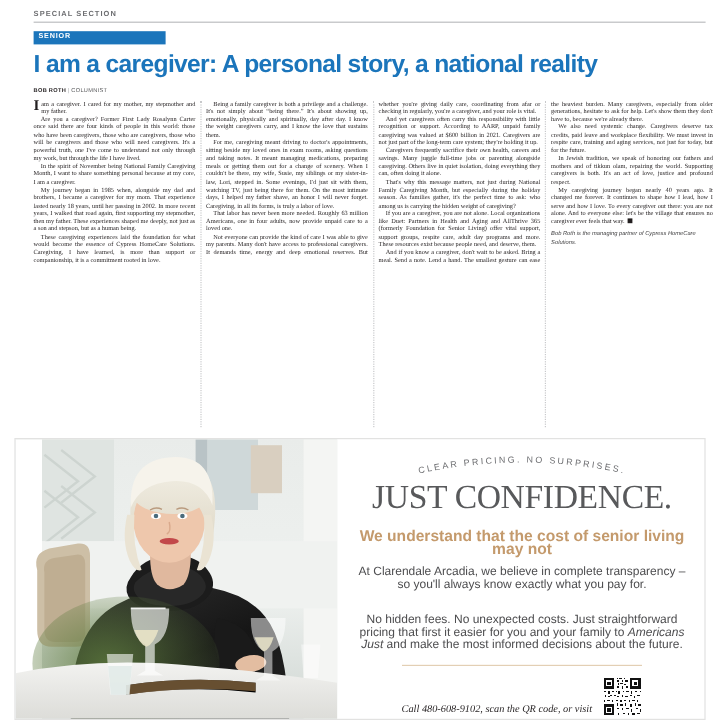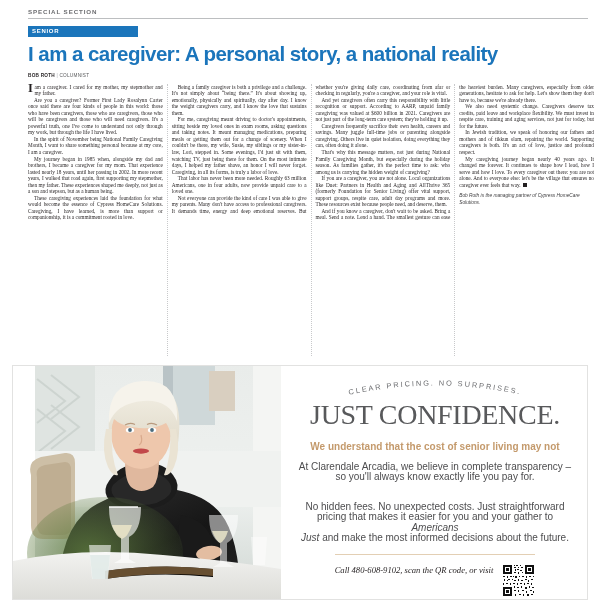--- a/index.html
+++ b/index.html
@@ -94,35 +94,35 @@
     font-size:7.4px;letter-spacing:1.9px;fill:#6d6e71;font-weight:400;
   }
 
   .ad-head{
     font-family:"Liberation Serif", serif;
     font-size:28px;line-height:30px;font-weight:400;
     color:#58595b;letter-spacing:-.3px;margin:-2px 0 12px 0;
   }
   .ad-sub{
     font-family:"Liberation Sans", sans-serif;
-    font-size:10px;line-height:10.5px;font-weight:700;
+    font-size:13px;line-height:10.5px;font-weight:700;
     color:#c49a6c;margin:7px 0 0 0;
   }
   .ad-body{
     font-family:"Liberation Sans", sans-serif;
     font-size:10px;line-height:10.6px;color:#4d4d4f;
     margin:9px 0 0 0;font-weight:400;
   }
   .ad-body.second{margin-top:19px;}
   .ad-body i{font-style:italic;}
   .ad-divider{
     height:1px;background:#e3cfb4;width:200px;margin:10px auto 0 auto;
   }
   .ad-cta{
-    display:flex;align-items:flex-start;justify-content:center;
+    display:flex;align-items:flex-end;justify-content:center;
     margin-top:9px;gap:9px;
   }
   .ad-cta-text{
     font-family:"Liberation Serif", serif;
     font-style:italic;font-size:8.6px;line-height:11.5px;
     color:#231f20;text-align:left;padding-top:1px;
   }
   .qr{width:33px;height:33px;flex:0 0 33px;}
   .qr svg{display:block;}
 </style>
@@ -272,26 +272,26 @@
       </div>
 
       <div class="ad-head">JUST CONFIDENCE.</div>
 
       <div class="ad-sub">
         <span>We understand that the cost of senior living may not</span><br>
       </div>
 
       <div class="ad-body">
         <span>At Clarendale Arcadia, we believe in complete transparency –</span><br>
-        <span>so you'll always know exactly life you pay for.</span>
+        <span>so you'll always know exactly what you pay for.</span>
       </div>
 
       <div class="ad-body second">
         <span>No hidden fees. No unexpected costs. Just straightforward</span><br>
-        <span>pricing that makes it easier for you and your gather to </span><i>Americans</i><br>
+        <span>pricing that first it easier for you and your family to </span><i>Americans</i><br>
         <i>Just</i><span> and make the most informed decisions about the future.</span>
       </div>
 
       <div class="ad-divider"></div>
 
       <div class="ad-cta">
         <div class="ad-cta-text">
           <span>Call 480-608-9102, scan the QR code, or visit</span><br>
         </div>
         <div class="qr">

